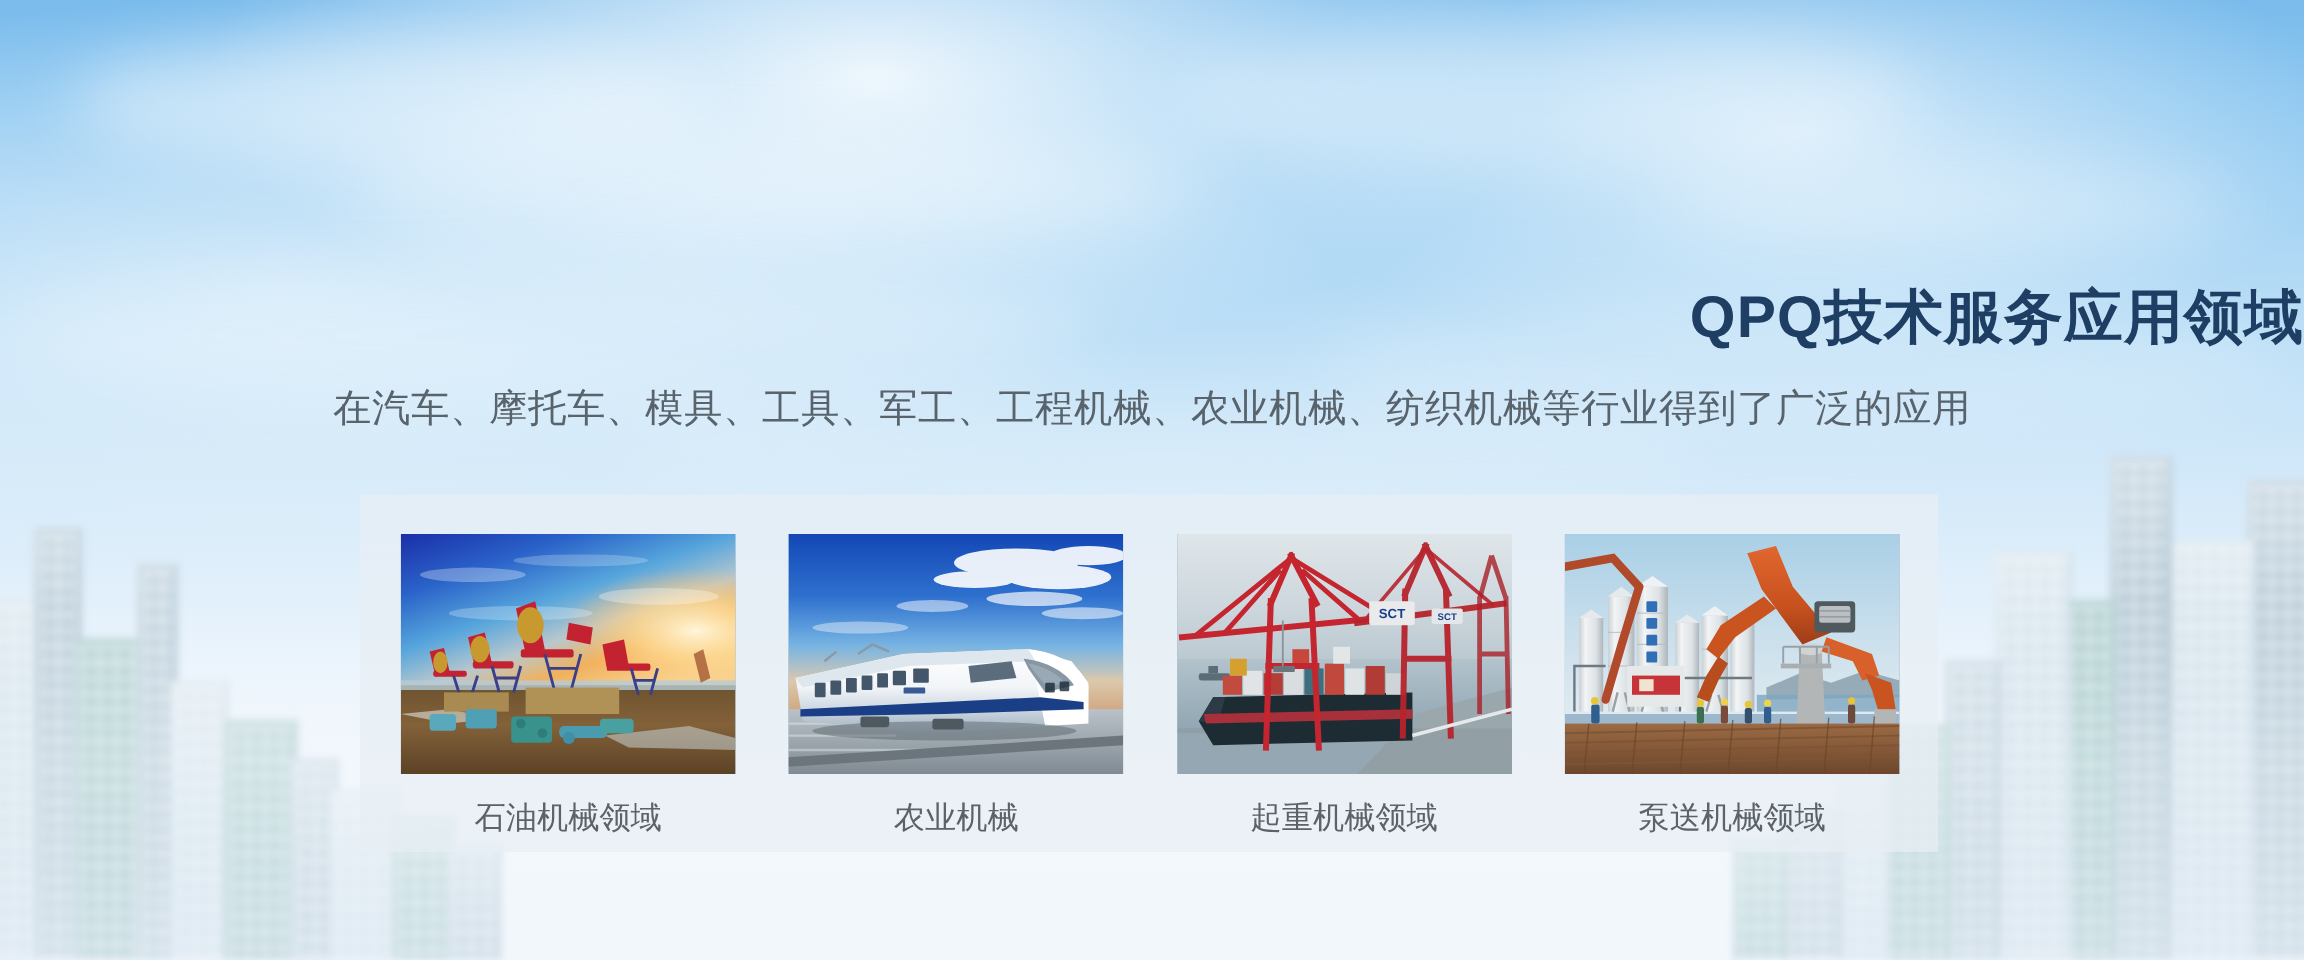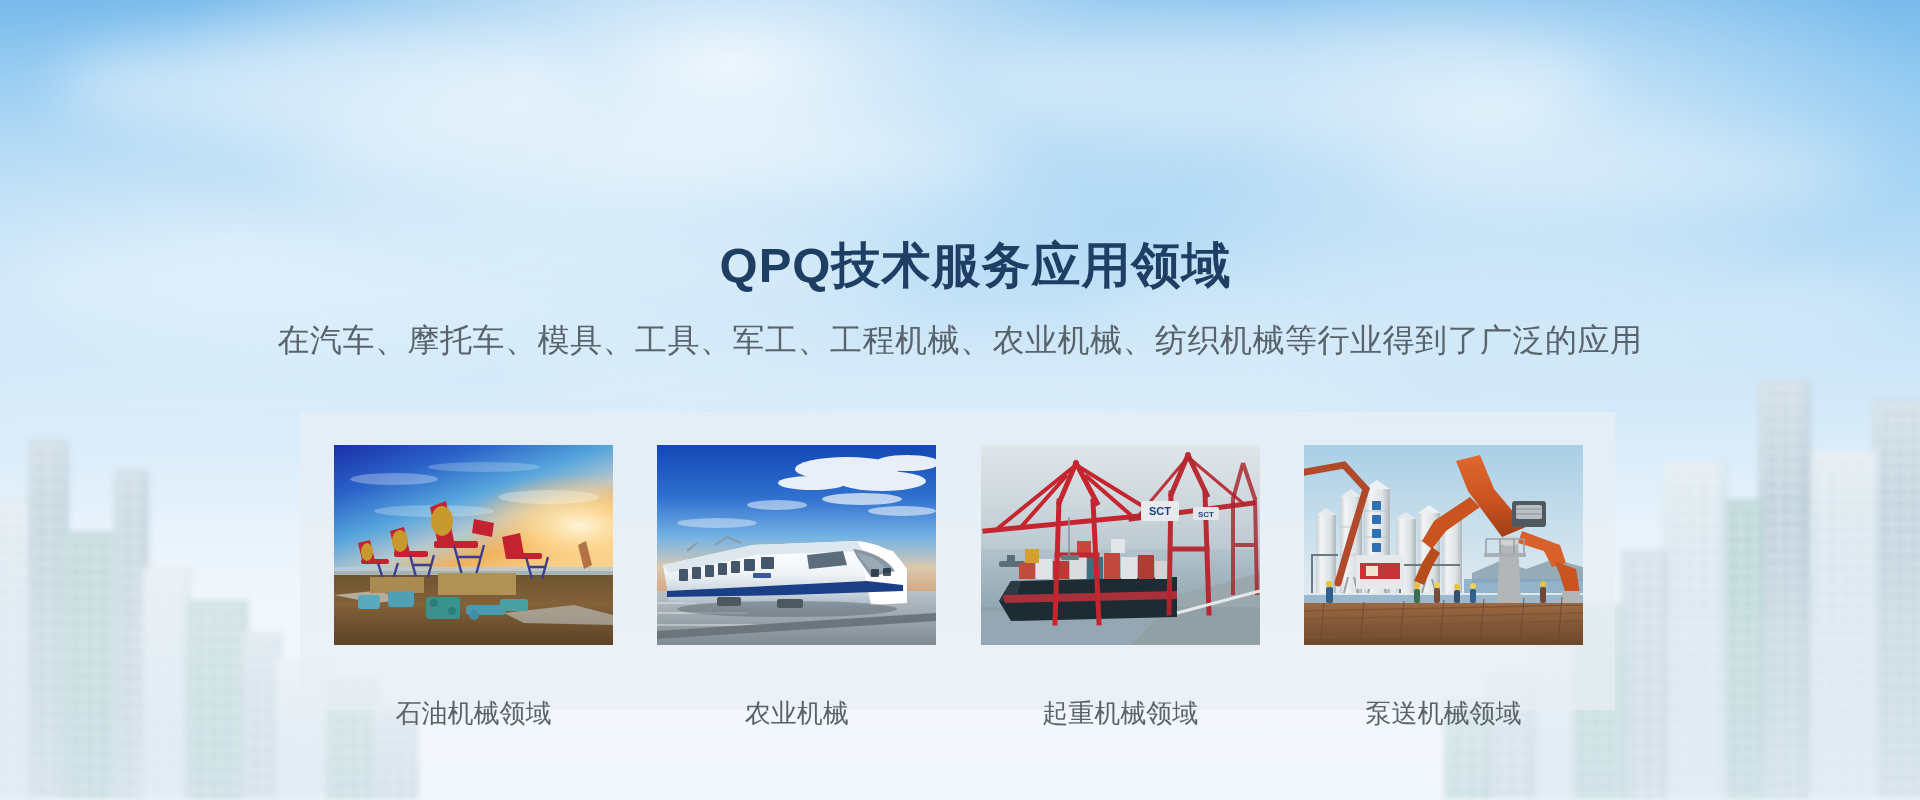--- a/index.html
+++ b/index.html
@@ -104,21 +104,21 @@
     position: absolute;
     inset: 0;
     z-index: 10;
   }
 
   .page-title {
     position: absolute;
     top: 236px;
     left: 0;
     width: 1920px;
-    text-align: center;
+    text-align: right;
     font-size: 49px;
     line-height: 58px;
     font-weight: bold;
     color: #1e3f63;
     letter-spacing: 1px;
     padding-left: 31px;
   }
 
   .page-subtitle {
     position: absolute;
@@ -144,21 +144,20 @@
     align-items: flex-start;
     justify-content: space-between;
     padding: 33px 32px 0 34px;
   }
 
   .card {
     width: 279px;
     display: flex;
     flex-direction: column;
     align-items: center;
-    gap: 32px;
   }
 
   .card-thumb {
     width: 279px;
     height: 200px;
     overflow: hidden;
     position: relative;
     background: #9db8cc;
   }
   .card-thumb svg { display: block; width: 279px; height: 200px; }

